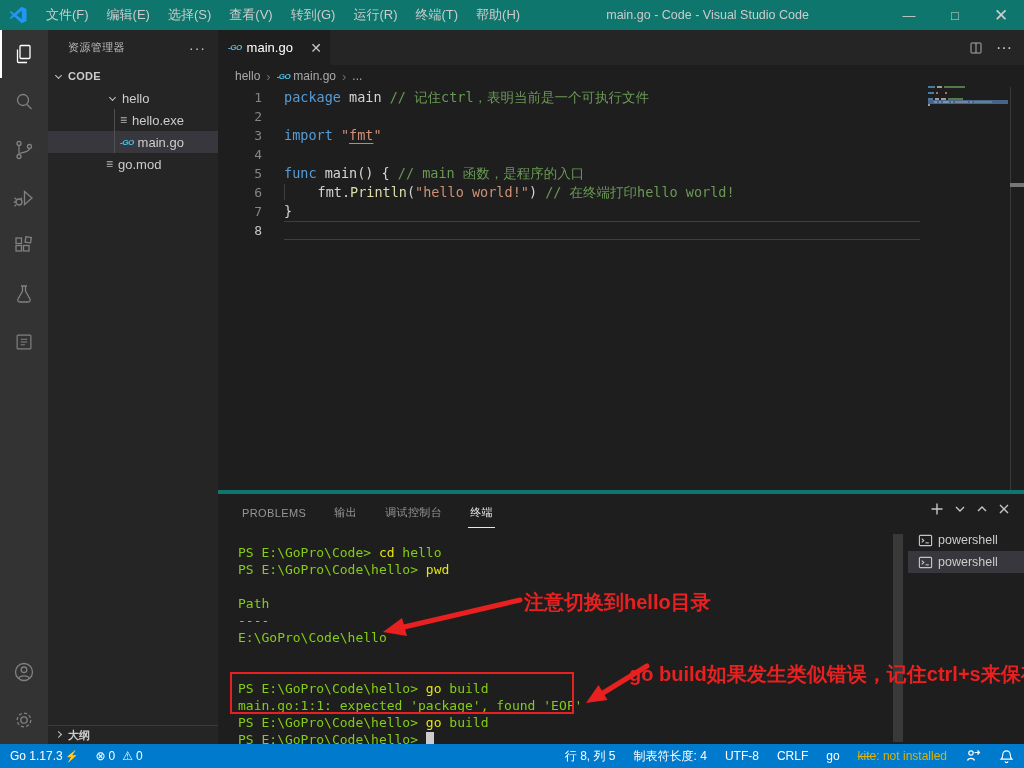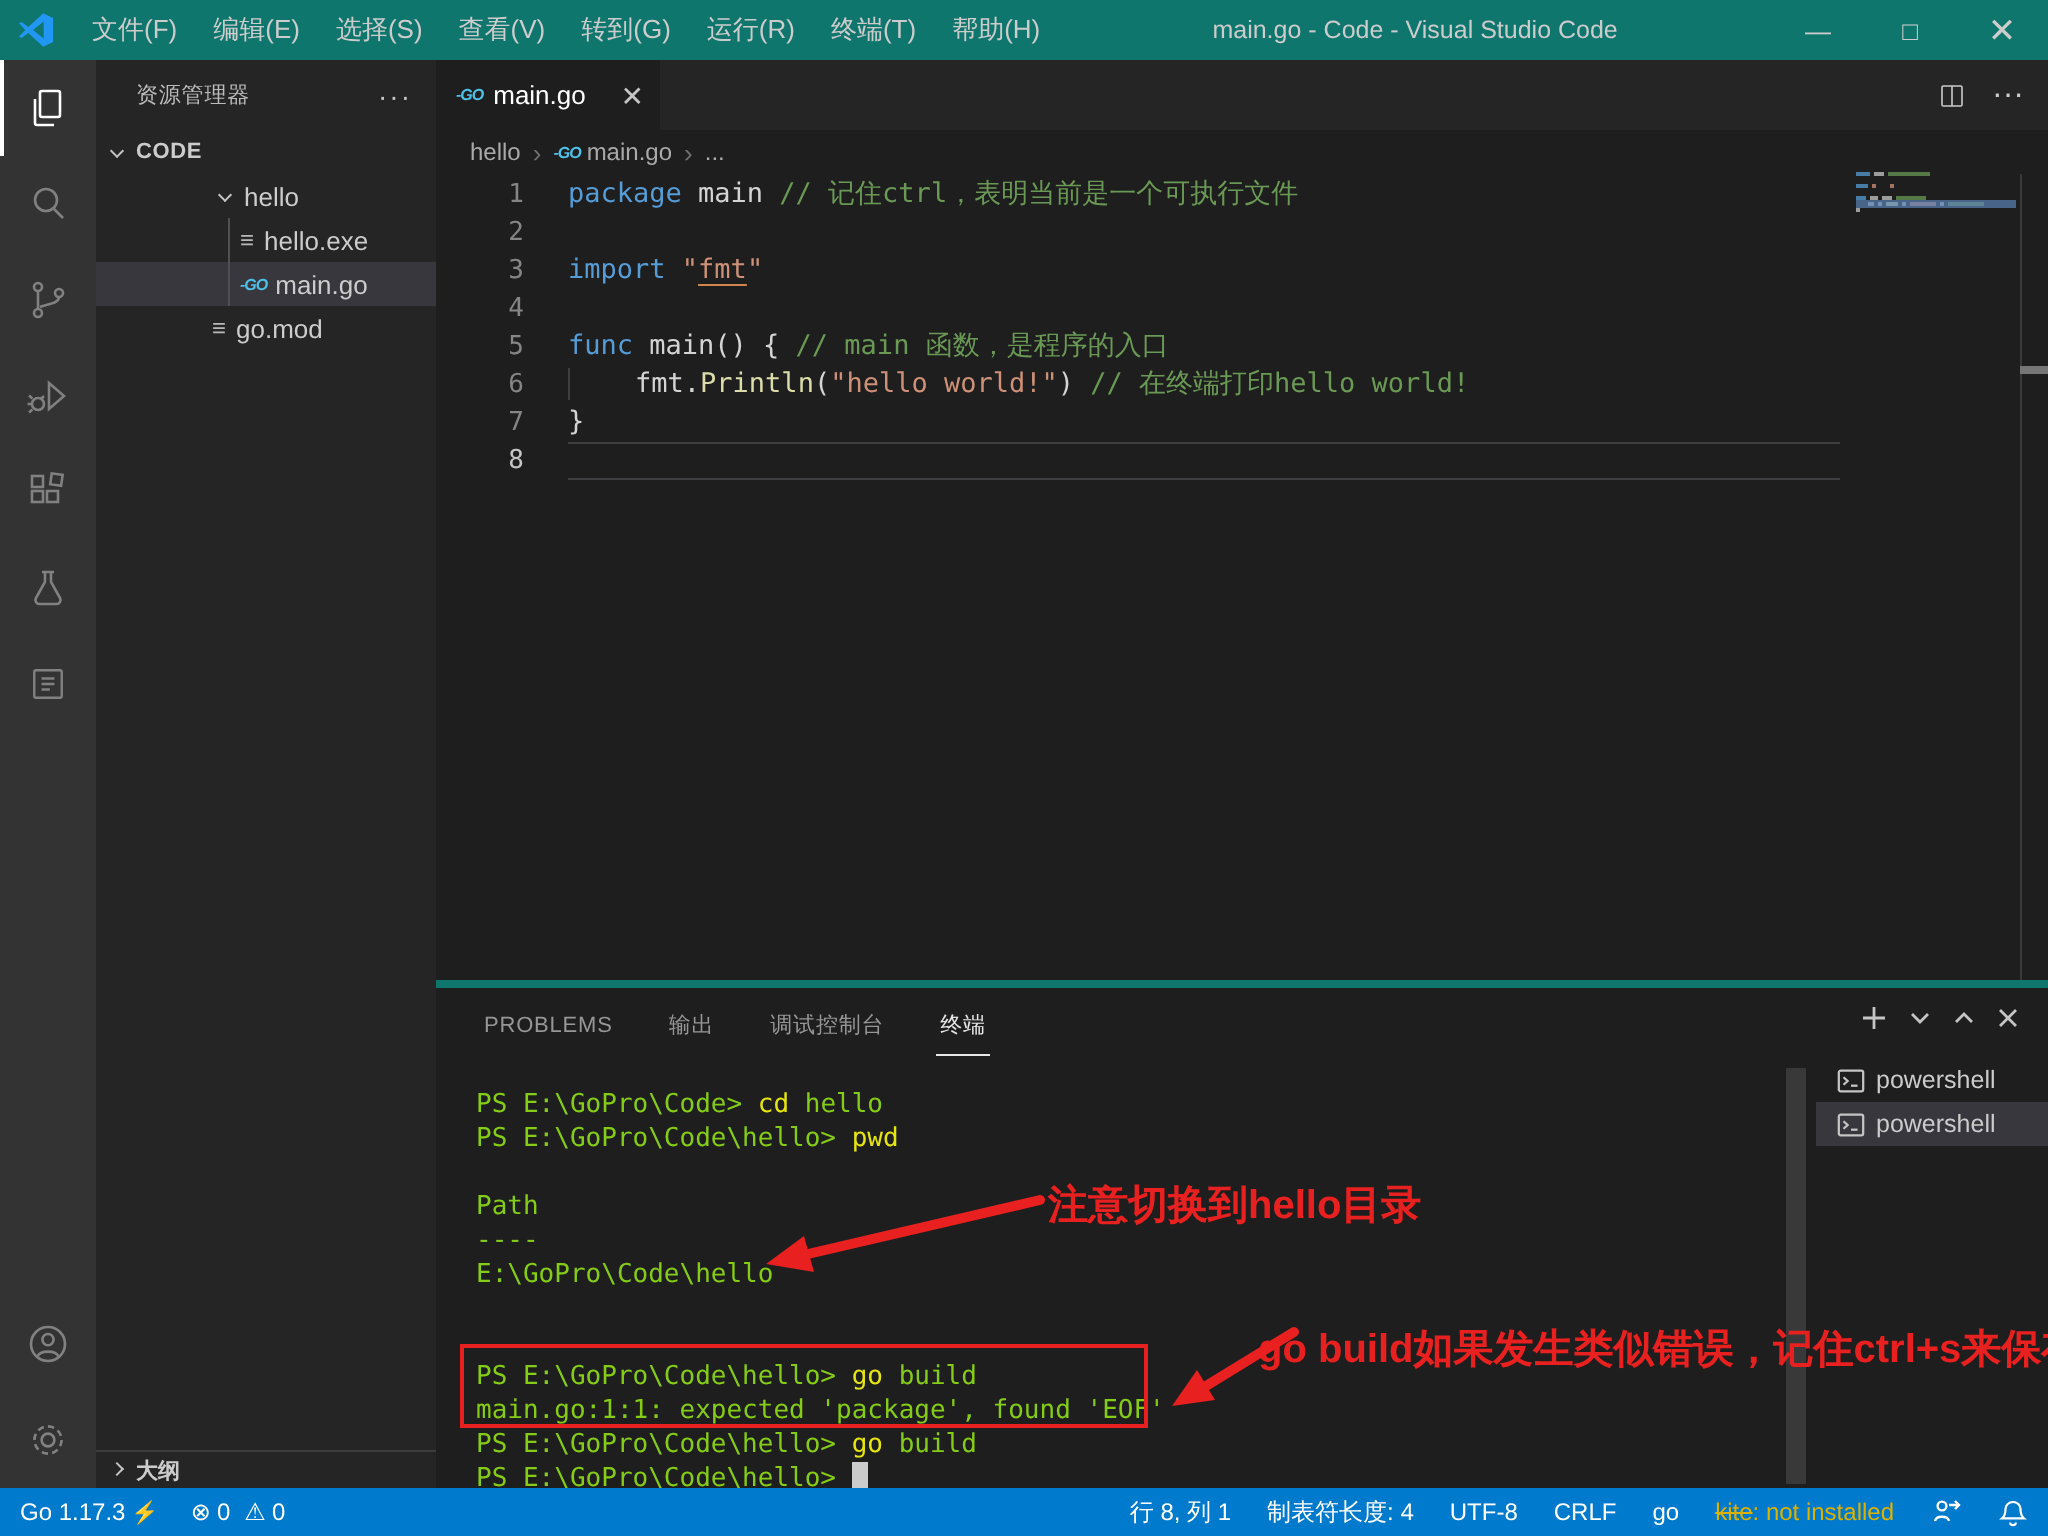--- a/index.html
+++ b/index.html
@@ -405,21 +405,21 @@
       <span>Go 1.17.3</span>
       <span class="bolt">⚡</span>
     </span>
     <span class="sb-item">
       <span class="sbi">⊗</span>
       <span>0</span>
       <span class="sbi" style="margin-left:7px">⚠</span>
       <span>0</span>
     </span>
     <span class="sb-right">
-      <span class="sb-item">行 8, 列 1</span>
+      <span class="sb-item">行 8, 列 5</span>
       <span class="sb-item">制表符长度: 4</span>
       <span class="sb-item">UTF-8</span>
       <span class="sb-item">CRLF</span>
       <span class="sb-item">go</span>
       <span class="sb-item kite">
         <span class="strike">kite</span>
         <span>: not installed</span>
       </span>
       <span class="sb-item">
         <svg width="16" height="16" viewBox="0 0 16 16">

